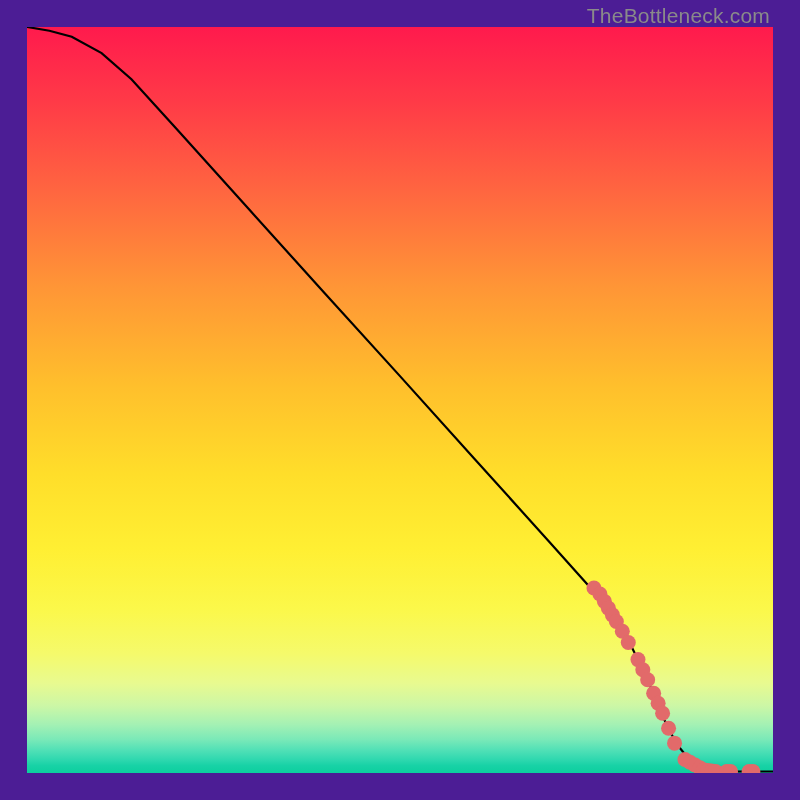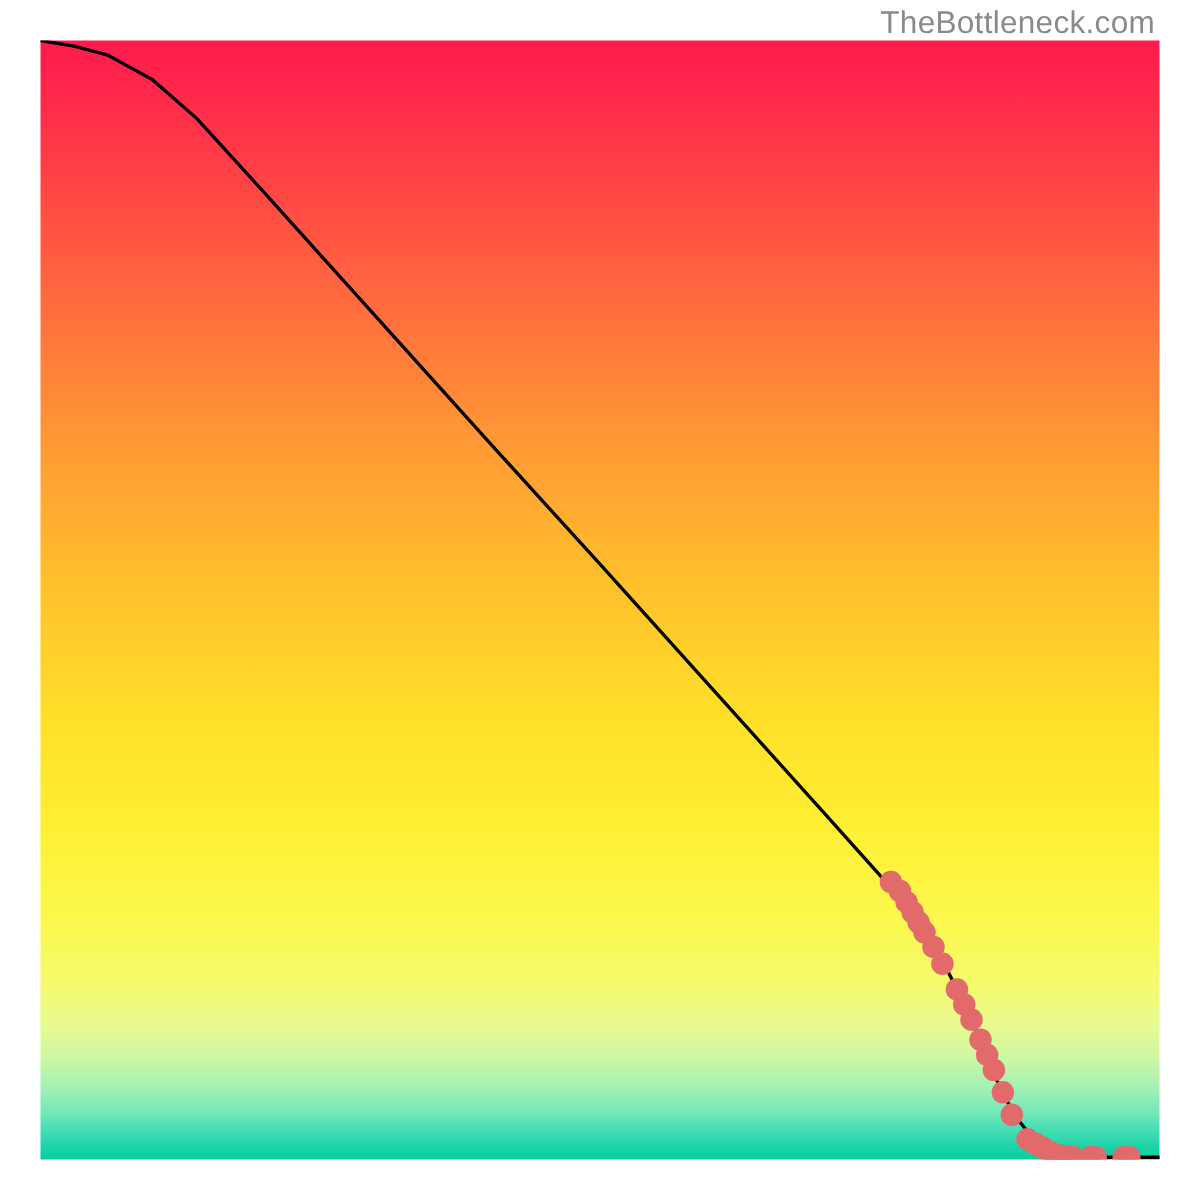--- a/index.html
+++ b/index.html
@@ -9,21 +9,21 @@
     height: 800px;
     background: #000;
     overflow: hidden;
   }
   .frame {
     position: absolute;
     top: 0;
     left: 0;
     width: 800px;
     height: 800px;
-    background: #ffffff;
+    background: #4c1d95;
   }
   .plot-area {
     position: absolute;
     top: 27px;
     left: 27px;
     width: 746px;
     height: 746px;
     background: linear-gradient(to bottom,
       #ff1a4d 0%,
       #ff3a47 10%,

